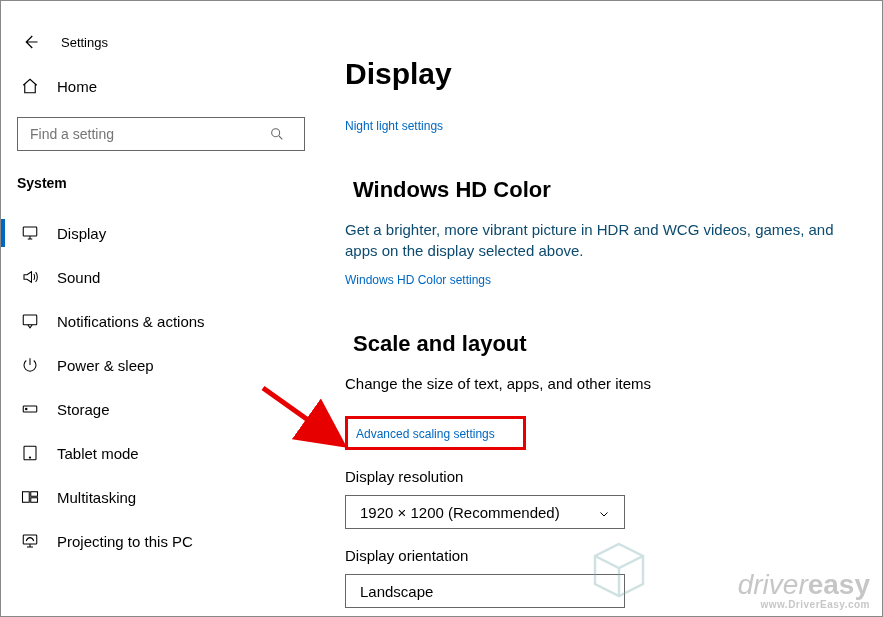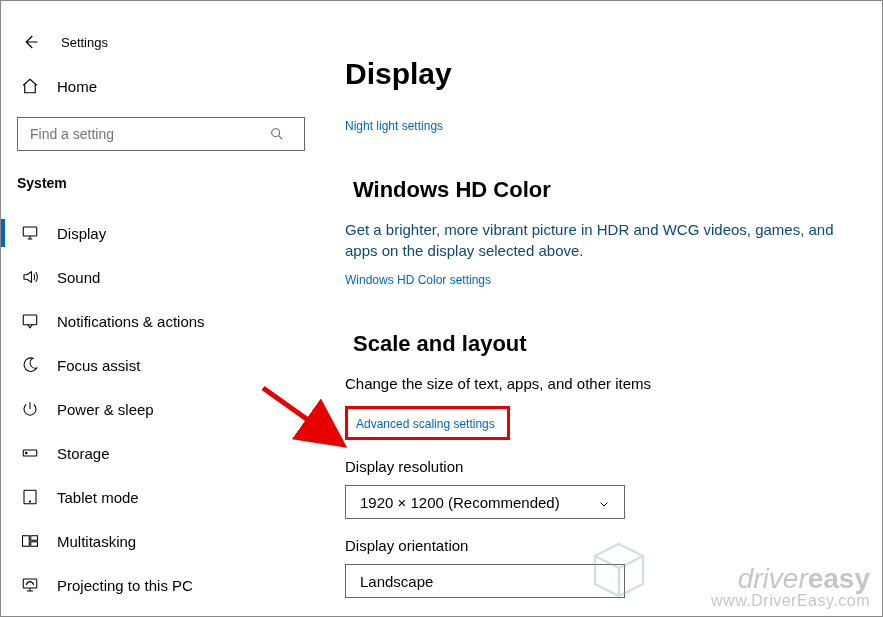--- a/index.html
+++ b/index.html
@@ -26,30 +26,30 @@
   .nav-item.active::before{ content:""; position:absolute; left:0; top:8px; bottom:8px; width:4px; background:#0067c0; }
 
   
   h1.page-title { font-size:30px; font-weight:600; margin:56px 0 26px 0;}
   .link { color:#0067c0; font-size:12px; cursor:pointer; display:inline-block; }
   h2.section { font-size:22px; font-weight:600; margin:44px 0 16px 8px;}
   .desc { color:#0c4a6e; font-size:15px; margin:0 40px 10px 0; line-height:1.4;}
   .field-label { font-size:15px; margin:18px 0 10px 0; color:#000000;}
   .dropdown { width:280px; height:34px; border:1px solid #666; display:flex; align-items:center; justify-content:space-between; padding:0 14px; font-size:15px; cursor:pointer;}
   .dropdown .chev { width:12px; height:12px; }
-  .highlight-box { display:inline-block; border:3px solid #e60000; padding:6px 12px 6px 8px; margin-top:4px;}
+  .highlight-box { display:inline-block; border:3px solid #e60000; padding:6px 28px 6px 8px; margin-top:14px;}
 
   
   .anno-arrow { position:absolute; left:260px; top:385px; pointer-events:none; }
 
   
   .watermark { position:absolute; right:12px; bottom:6px; color:#999; opacity:0.55; font-family:Arial,sans-serif; text-align:right; line-height:1.05; pointer-events:none;}
   .watermark .big { font-size:28px; font-style:italic; }
   .watermark .big b{ font-weight:700; font-style:normal;}
-  .watermark .small{ font-size:16px; letter-spacing:0.5px;}
+  .watermark .small{ font-size:10px; letter-spacing:0.5px;font-weight:bold;}
   .cube { position:absolute; right:233px; bottom:16px; opacity:0.35; pointer-events:none;}
 </style>
 </head>
 <body>
 
 <div class="window">
 
   <div class="sidebar">
     <div class="back-row">
       <span class="icon">
@@ -104,28 +104,20 @@
             <svg viewBox="0 0 24 24" width="18" height="18" stroke="#000" stroke-width="1.4" fill="none">
               <rect x="3" y="4" width="18" height="13" rx="1"></rect>
               <path d="M9 17l3 4 3-4"></path>
             </svg>
           </span>
           <span class="label">Notifications &amp; actions</span>
         </div>
         <div class="nav-item">
           <span class="icon">
             <svg viewBox="0 0 24 24" width="18" height="18" stroke="#000" stroke-width="1.4" fill="none">
-              <path d="M16 3a9 9 0 1 0 5 13 7 7 0 0 1-5-13z"></path>
-            </svg>
-          </span>
-          <span class="label">Focus assist</span>
-        </div>
-        <div class="nav-item">
-          <span class="icon">
-            <svg viewBox="0 0 24 24" width="18" height="18" stroke="#000" stroke-width="1.4" fill="none">
               <path d="M12 3v9M7 6a8 8 0 1 0 10 0"></path>
             </svg>
           </span>
           <span class="label">Power &amp; sleep</span>
         </div>
         <div class="nav-item">
           <span class="icon">
             <svg viewBox="0 0 24 24" width="18" height="18" stroke="#000" stroke-width="1.4" fill="none">
               <rect x="3" y="8" width="18" height="8" rx="1"></rect>
               <circle cx="7" cy="12" r="1" fill="#000"></circle>

